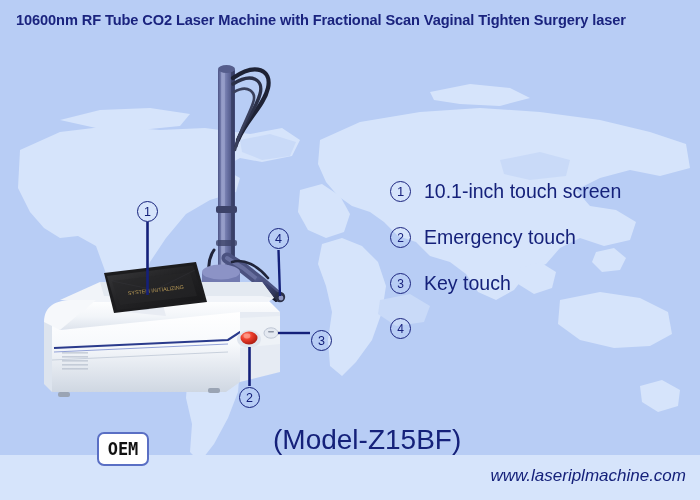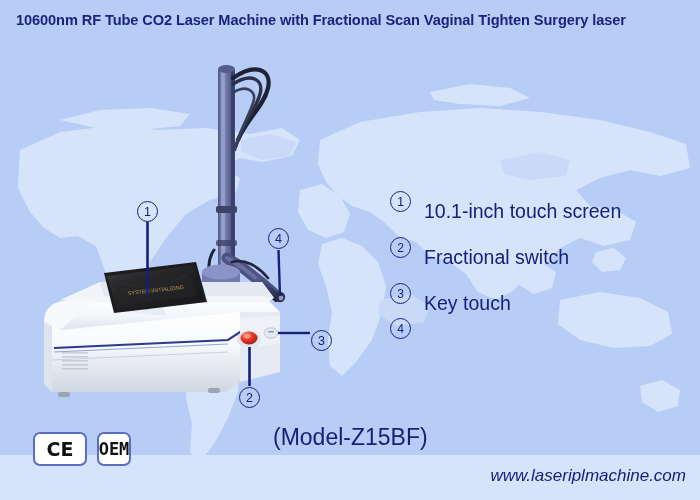--- a/index.html
+++ b/index.html
@@ -3,32 +3,32 @@
 <meta charset="utf-8">
 <style>
   html,body{margin:0;padding:0;}
   body{width:700px;height:500px;overflow:hidden;font-family:"Liberation Sans",sans-serif;}
   #stage{position:relative;width:700px;height:500px;background:#b8cdf5;overflow:hidden;}
   #worldmap{position:absolute;inset:0;width:700px;height:500px;}
   .title{position:absolute;left:16px;top:12px;font-size:14.6px;font-weight:bold;color:#1a237e;letter-spacing:-0.1px;white-space:nowrap;}
   .feat{position:absolute;display:flex;align-items:center;gap:13px;}
   .fnum{width:21px;height:21px;border:1.6px solid #1a237e;border-radius:50%;display:flex;align-items:center;justify-content:center;font-size:12px;color:#1a237e;box-sizing:border-box;}
   .f0 .fnum{font-size:13px;}
-  .flabel{font-size:19.5px;color:#15217a;white-space:nowrap;margin-top:20px;}
+  .flabel{font-size:19.5px;color:#15217a;white-space:nowrap;}
   .f0{left:390px;top:180px;}
   .f1{left:390px;top:226px;}
   .f2{left:390px;top:272px;}
   .f3{left:390px;top:318px;}
-  .model{position:absolute;left:273px;top:424px;font-size:23px;color:#15217a;white-space:nowrap;}
+  .model{position:absolute;left:273px;top:424px;font-size:28px;color:#15217a;white-space:nowrap;}
   .site{position:absolute;right:14px;top:466px;font-size:17px;font-style:italic;color:#15217a;white-space:nowrap;}
   .badge{position:absolute;background:#fff;border:2px solid #5a6fc4;border-radius:7px;display:flex;align-items:center;justify-content:center;box-sizing:border-box;}
   .badge span{font-size:19px;font-weight:bold;color:#111;letter-spacing:1px;}
   .b-ce{left:33px;top:432px;width:54px;height:34px;}
   .b-ce span{font-family:"DejaVu Sans",sans-serif;letter-spacing:0;}
-  .b-oem{left:97px;top:432px;width:34px;height:34px;}
+  .b-oem{left:97px;top:432px;width:52px;height:34px;}
   .b-oem span{font-family:"DejaVu Sans Mono",monospace;font-size:17px;letter-spacing:0;}
   .cnum{position:absolute;width:21px;height:21px;border:1.7px solid #14207a;border-radius:50%;display:flex;align-items:center;justify-content:center;font-size:12.5px;color:#14207a;background:transparent;box-sizing:border-box;}
   .c1{left:137px;top:201px;}
   .c2{left:239px;top:387px;}
   .c3{left:311px;top:330px;}
   .c4{left:268px;top:228px;}
 </style>
 </head>
 <body>
 
@@ -192,38 +192,35 @@
   </svg>
 
   <div class="title">10600nm RF Tube CO2 Laser Machine with Fractional Scan Vaginal Tighten Surgery laser</div>
 
   <div class="feat f0">
     <div class="fnum">1</div>
     <div class="flabel">10.1-inch touch screen</div>
   </div>
   <div class="feat f1">
     <div class="fnum">2</div>
-    <div class="flabel">Fractional switch</div>
+    <div class="flabel">Emergency touch</div>
   </div>
   <div class="feat f2">
     <div class="fnum">3</div>
     <div class="flabel">Key touch</div>
   </div>
   <div class="feat f3">
     <div class="fnum">4</div>
   </div>
 
   <div class="cnum c1">1</div>
   <div class="cnum c2">2</div>
   <div class="cnum c3">3</div>
   <div class="cnum c4">4</div>
 
   <div class="model">(Model-Z15BF)</div>
 
-  <div class="badge b-ce">
-    <span>CE</span>
-  </div>
   <div class="badge b-oem">
     <span>OEM</span>
   </div>
 
   <div class="site">www.laseriplmachine.com</div>
 </div>
 
 </body></html>

